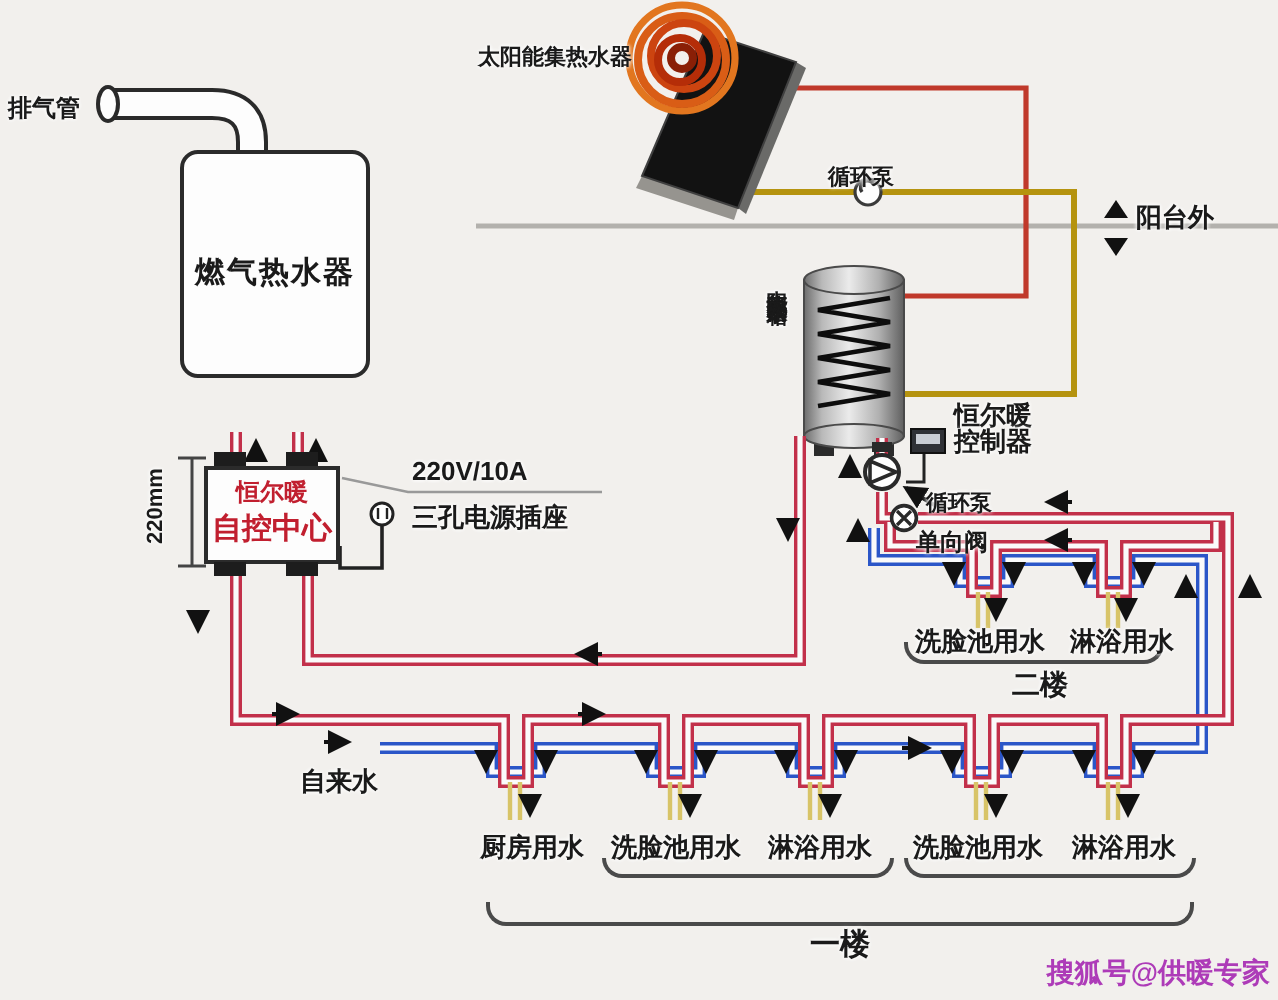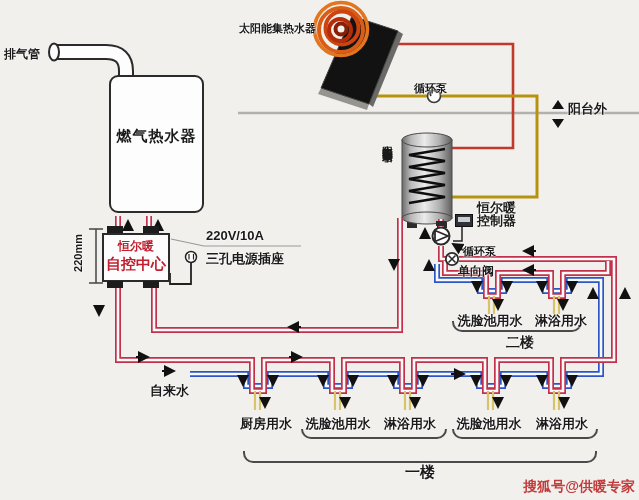--- a/index.html
+++ b/index.html
@@ -8,21 +8,21 @@
   #pipes{position:absolute;left:0;top:0;z-index:1;}
   .lbl{position:absolute;z-index:3;color:#1a1a1a;font-weight:bold;white-space:nowrap;
        text-shadow:0 0 2px #fff,0 0 2px #fff;}
   .ctr{text-align:center;}
   .box{position:absolute;background:#fdfdfd;border:2.5px solid #2b2b2b;z-index:2;box-sizing:border-box;}
   .tab{position:absolute;background:#1d1d1d;z-index:4;width:16px;height:7px;}
   .bracket{position:absolute;z-index:2;border-bottom:2px solid #4a4a4a;border-left:2px solid #4a4a4a;
            border-right:2px solid #4a4a4a;border-radius:0 0 10px 10px;}
   .vtext{writing-mode:vertical-rl;text-orientation:upright;letter-spacing:1px;}
   .red{color:#c11f2f;}
-  .watermark{color:#b91c1c;opacity:.85;text-shadow:none;}
+  .watermark{color:#a21caf;opacity:.85;text-shadow:none;}
 </style>
 </head>
 <body>
 
 <div id="stage">
 
 <svg id="pipes" width="639" height="500" viewBox="0 0 639 500">
   <defs>
     <marker id="mA" markerWidth="7" markerHeight="7" refX="5" refY="3" orient="auto">
       <path d="M0,0 L6,3 L0,6 z" fill="#111"></path>
@@ -149,21 +149,21 @@
     <path d="M542,376 V385" marker-end="url(#mA)"></path>
         <path d="M572,376 V385" marker-end="url(#mA)"></path>
     <path d="M265,399 V407" marker-end="url(#mA)"></path>
         <path d="M345,399 V407" marker-end="url(#mA)"></path>
     <path d="M415,399 V407" marker-end="url(#mA)"></path>
         <path d="M498,399 V407" marker-end="url(#mA)"></path>
     <path d="M564,399 V407" marker-end="url(#mA)"></path>
   </g>
 </svg>
 
-<div class="box" style="left:90px;top:75px;width:95px;height:138px;border-radius:9px;margin-left:19px;">
+<div class="box" style="left:90px;top:75px;width:95px;height:114px;border-radius:9px;">
   <div class="lbl ctr" style="position:static;margin-top:50px;font-size:15px;letter-spacing:1px;">燃气热水器</div>
 </div>
 
 <div class="tab" style="left:107px;top:226px;"></div>
 <div class="tab" style="left:143px;top:226px;"></div>
 <div class="box" style="left:102px;top:233px;width:68px;height:49px;">
   <div class="lbl ctr red" style="position:static;margin-top:3px;font-size:12px;">恒尔暖</div>
   <div class="lbl ctr red" style="position:static;font-size:15px;">自控中心</div>
 </div>
 <div class="tab" style="left:107px;top:281px;"></div>

